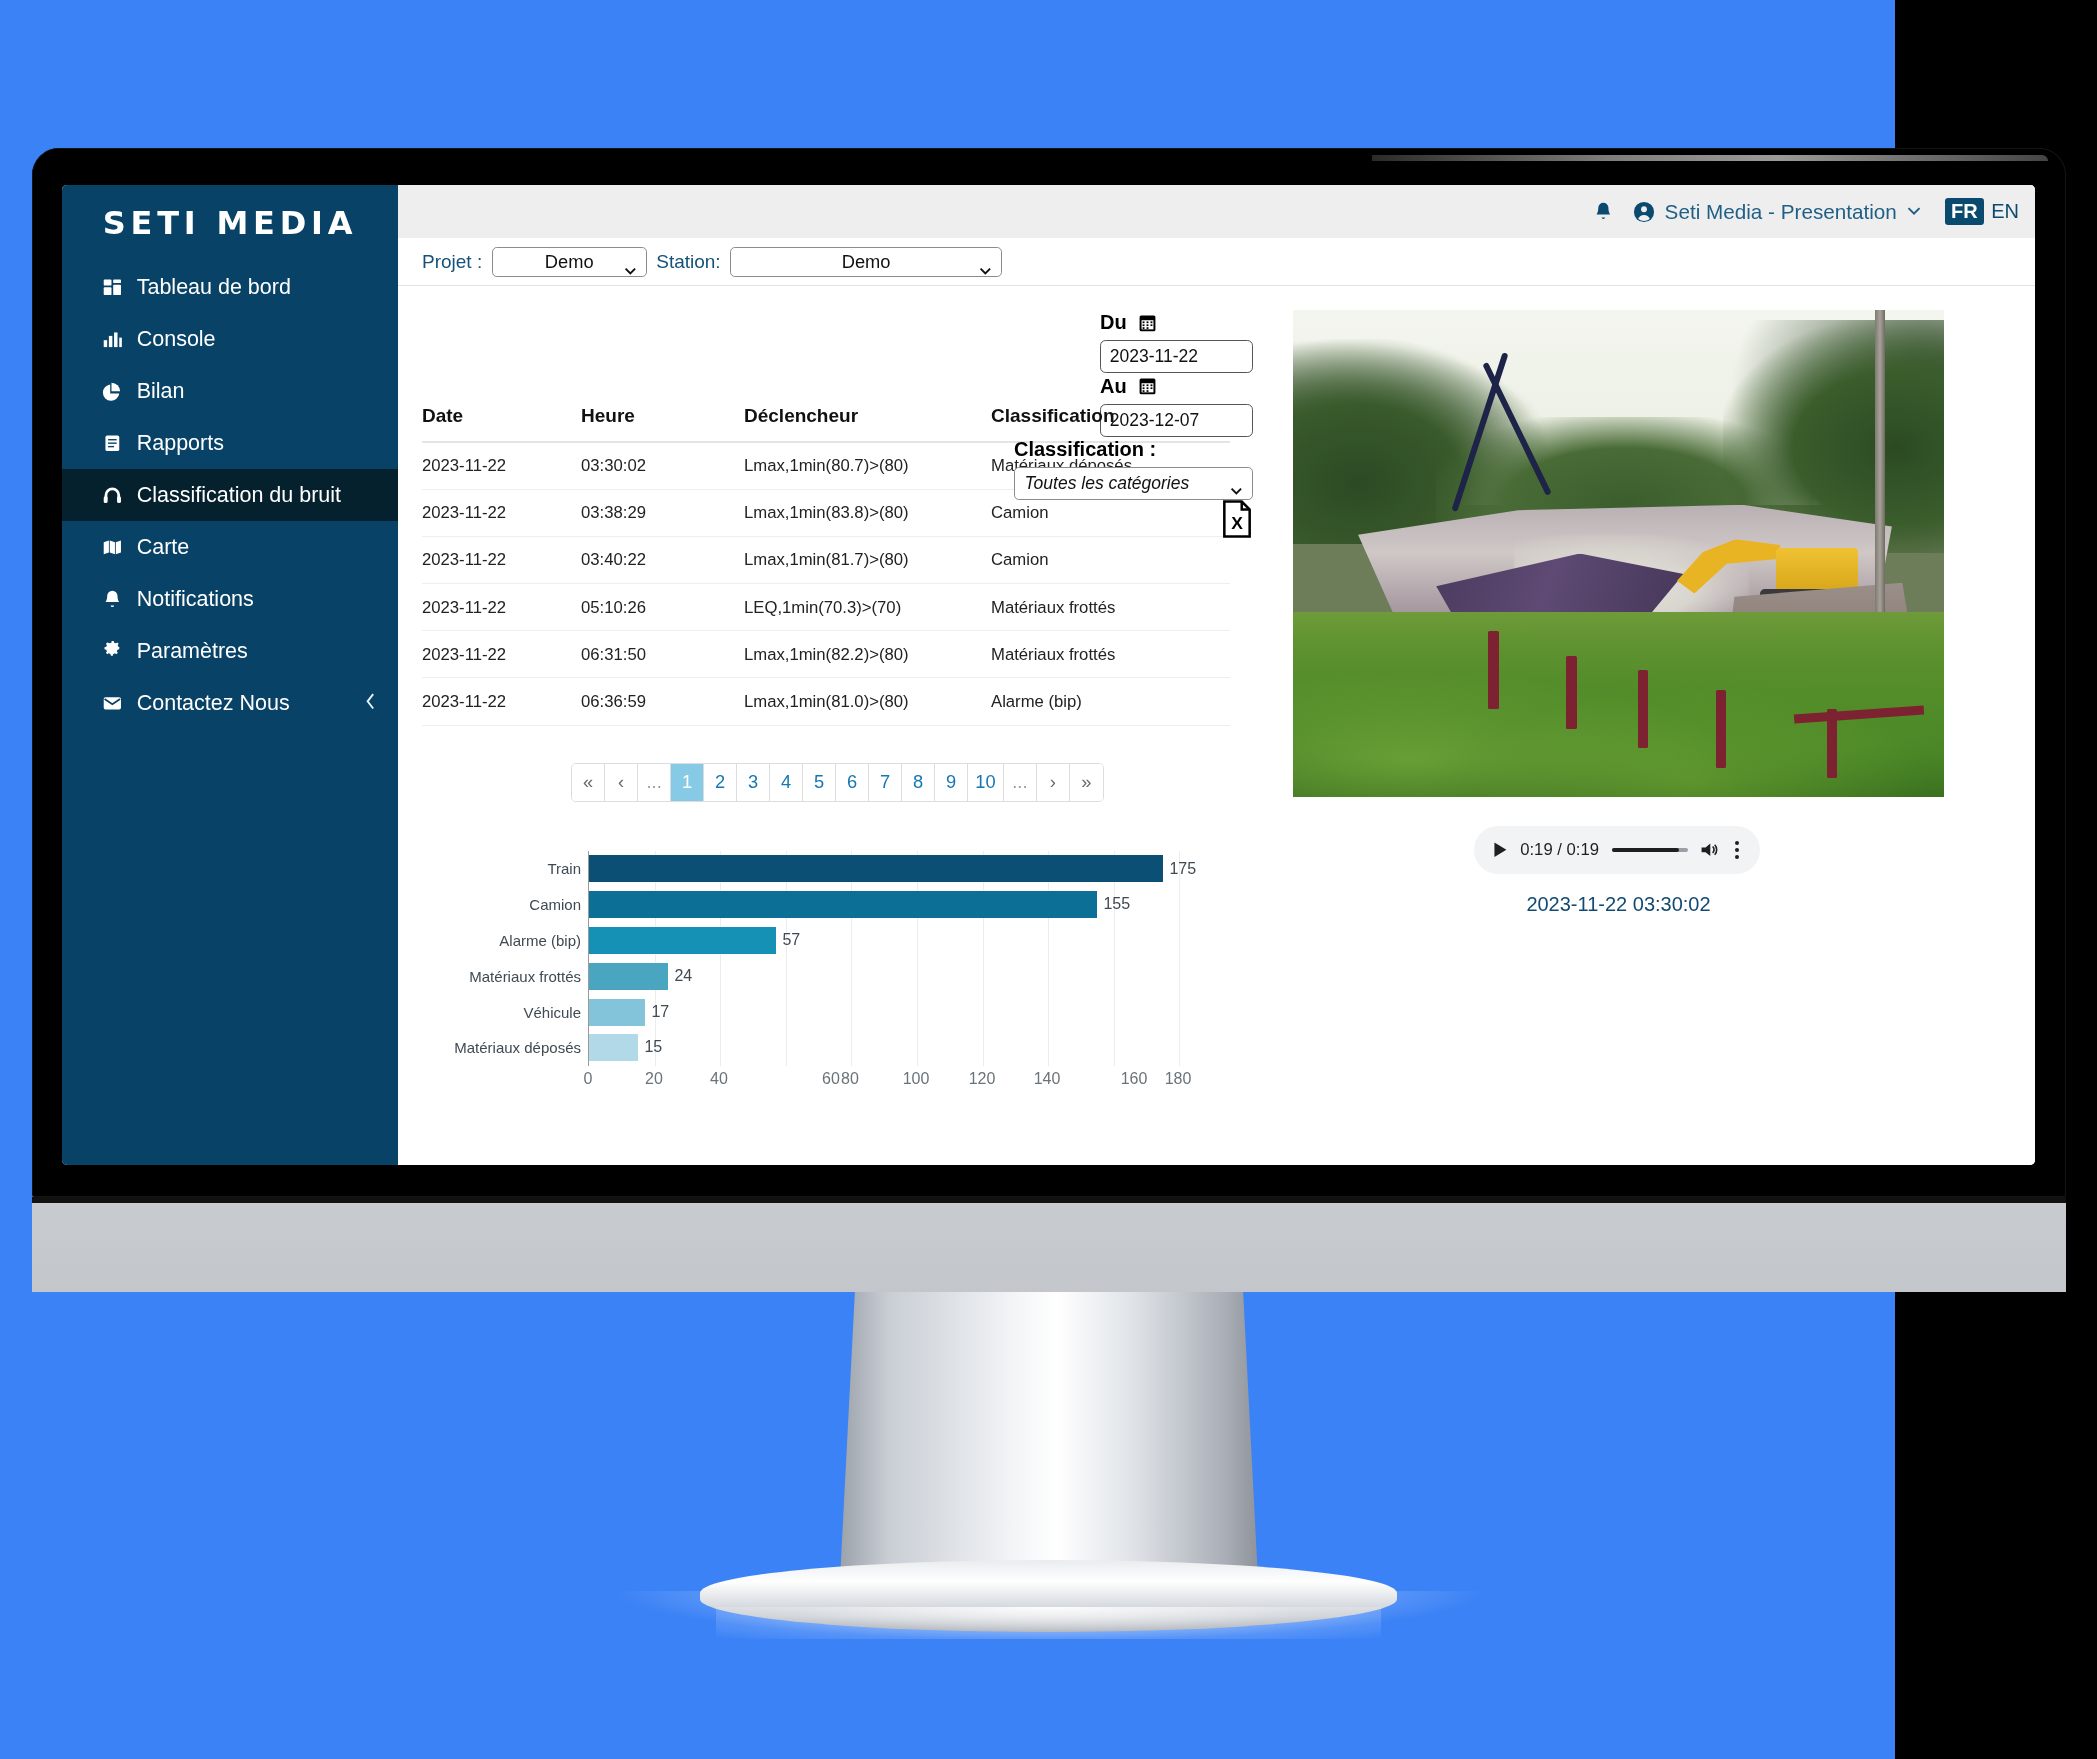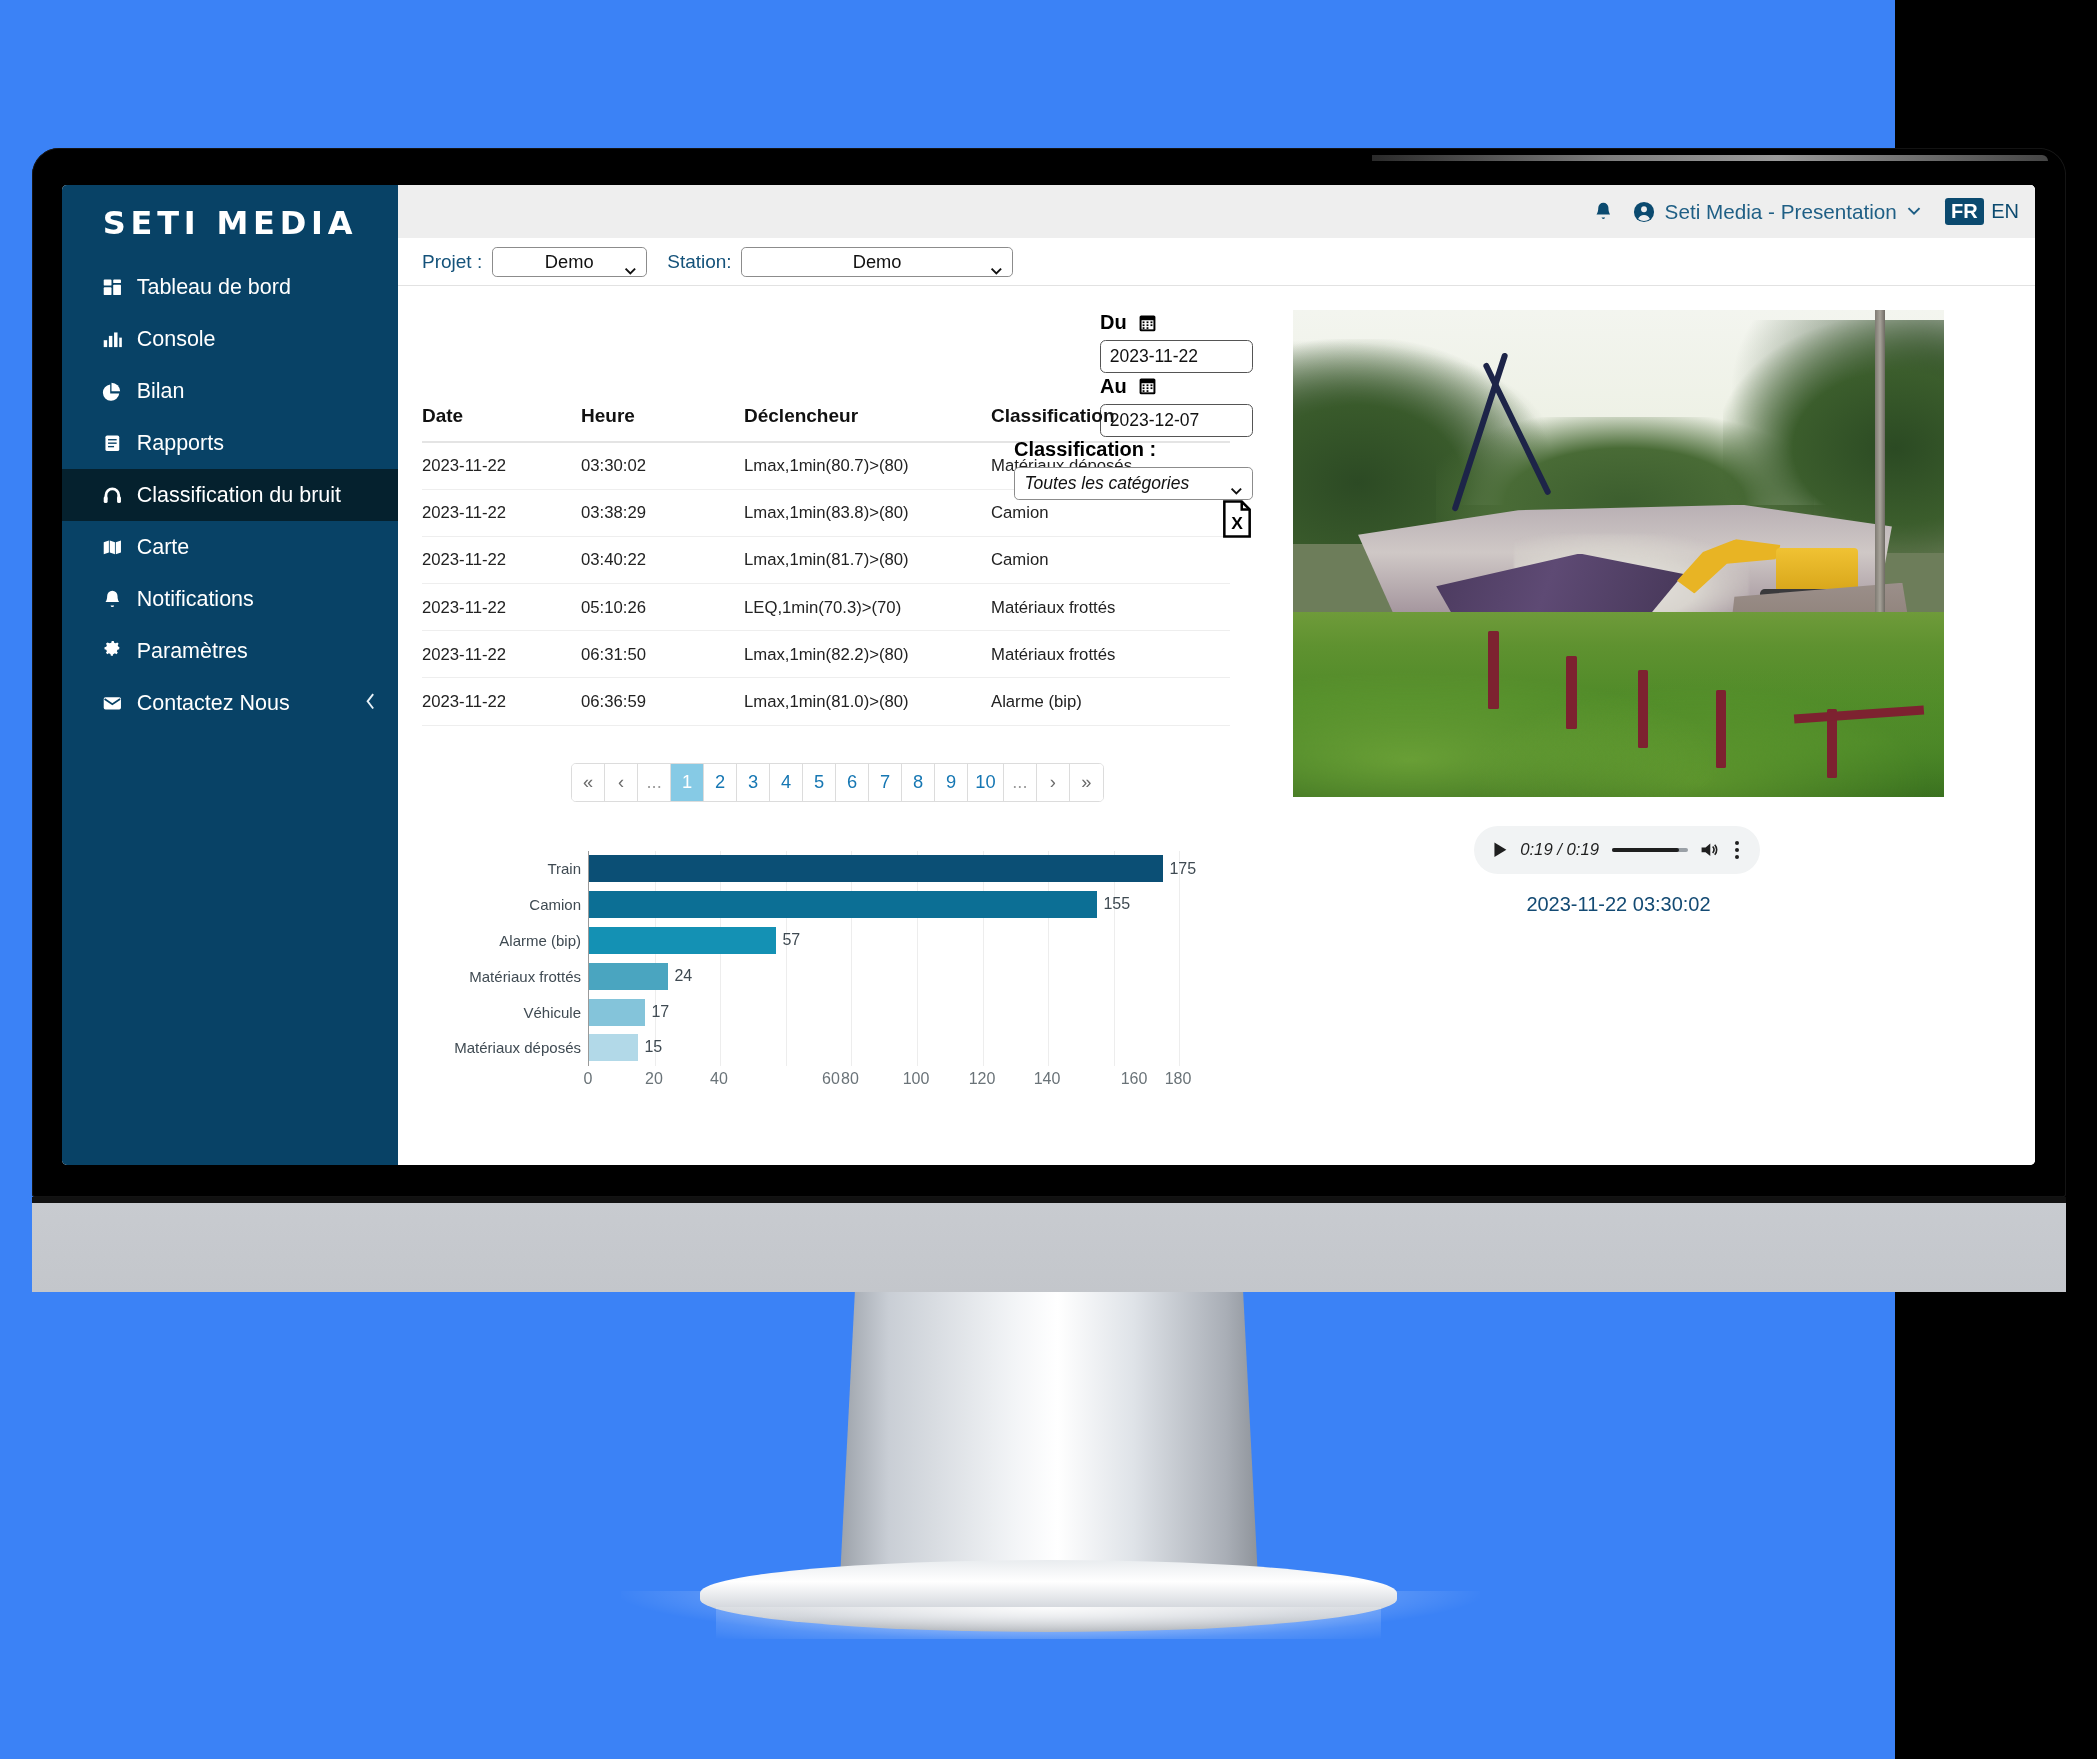--- a/index.html
+++ b/index.html
@@ -261,21 +261,21 @@
   }
   #dirt {
     position:absolute; right:4%; top:56%; width:30%; height:24%;
     background:linear-gradient(180deg,#9b8f8a 0%, #87796f 60%, #6d6057 100%);
     clip-path: polygon(6% 12%, 92% 0, 100% 82%, 0 100%);
   }
 
   #player {
     margin-top:29px; margin-left:181px;
     width:286px; height:48px; background:#f1f3f4; border-radius:24px;
-    display:flex; align-items:center; padding:0 17.5px; gap:12.7px;font-style:italic;
+    display:flex; align-items:center; padding:0 17.5px; gap:12.7px;
   }
   #play-btn { cursor:pointer; }
   #play-btn svg { width:16px; height:17.5px; fill:#1f1f1f; display:block; }
   #time-text { font-size:16.7px; color:#1f1f1f; white-space:nowrap; }
   #progress { flex:1 1 auto; height:4.8px; background:#9aa0a6; border-radius:2.4px; position:relative; cursor:pointer; }
   #progress-fill { position:absolute; left:0; top:0; height:4.8px; width:88%; background:#1f1f1f; border-radius:2.4px; }
   #vol-btn { cursor:pointer; }
   #vol-btn svg { width:19px; height:17.5px; fill:#1f1f1f; display:block; }
   #kebab { display:flex; flex-direction:column; gap:3.2px; cursor:pointer; padding:0 3.2px; }
   #kebab i { width:4px; height:4px; background:#1f1f1f; border-radius:50%; display:block; }
@@ -431,21 +431,21 @@
           </div>
 
           <div id="projectbar">
             <span class="pb-label">Projet :</span>
             <span class="select-box" id="select-projet">
               <span>Demo</span>
               <span class="chev"><svg viewBox="0 0 16 10">
                     <polyline points="2,2 8,8 14,2"></polyline>
                   </svg></span>
             </span>
-            <span class="pb-label" style="margin-left:11px;">Station:</span>
+            <span class="pb-label" style="">Station:</span>
             <span class="select-box" id="select-station">
               <span>Demo</span>
               <span class="chev"><svg viewBox="0 0 16 10">
                     <polyline points="2,2 8,8 14,2"></polyline>
                   </svg></span>
             </span>
           </div>
 
           <div id="content">
 

